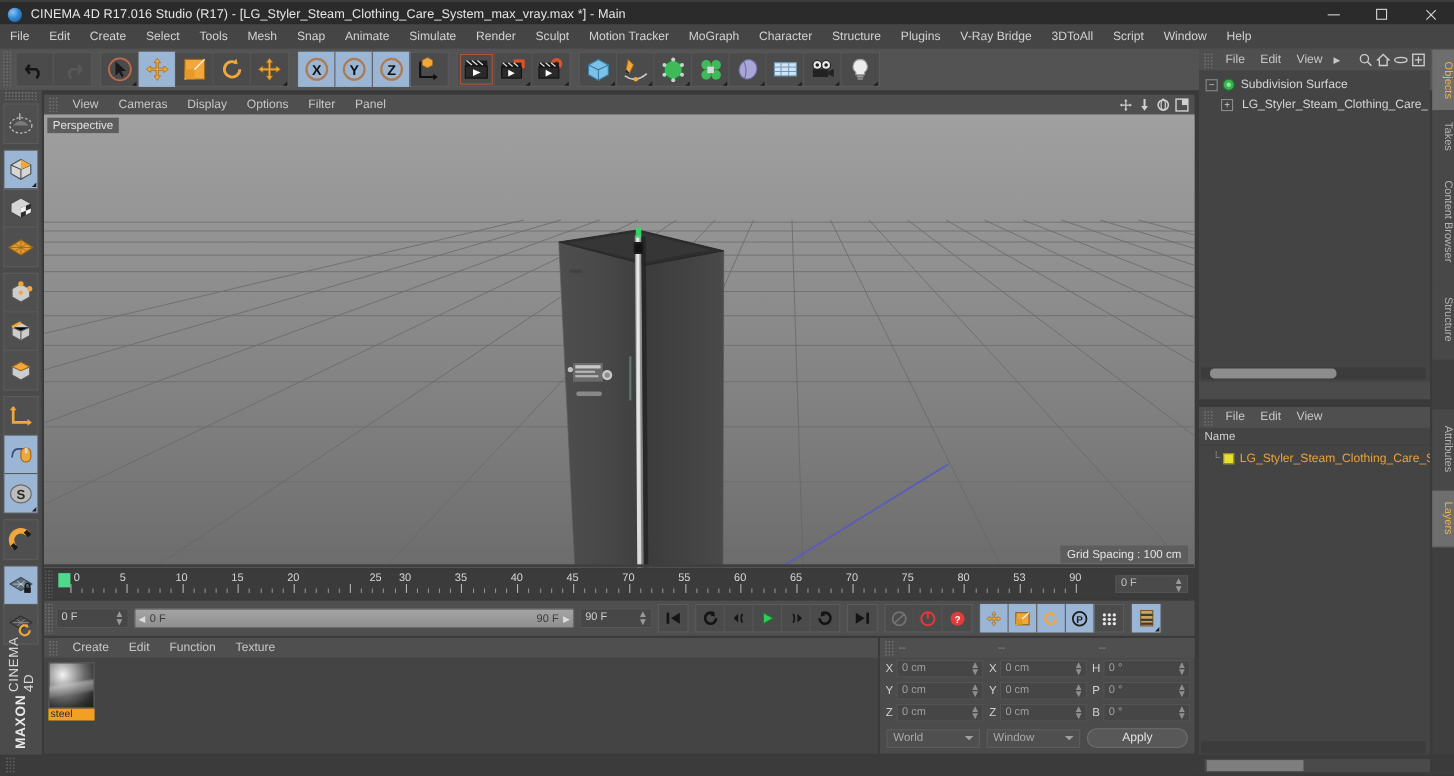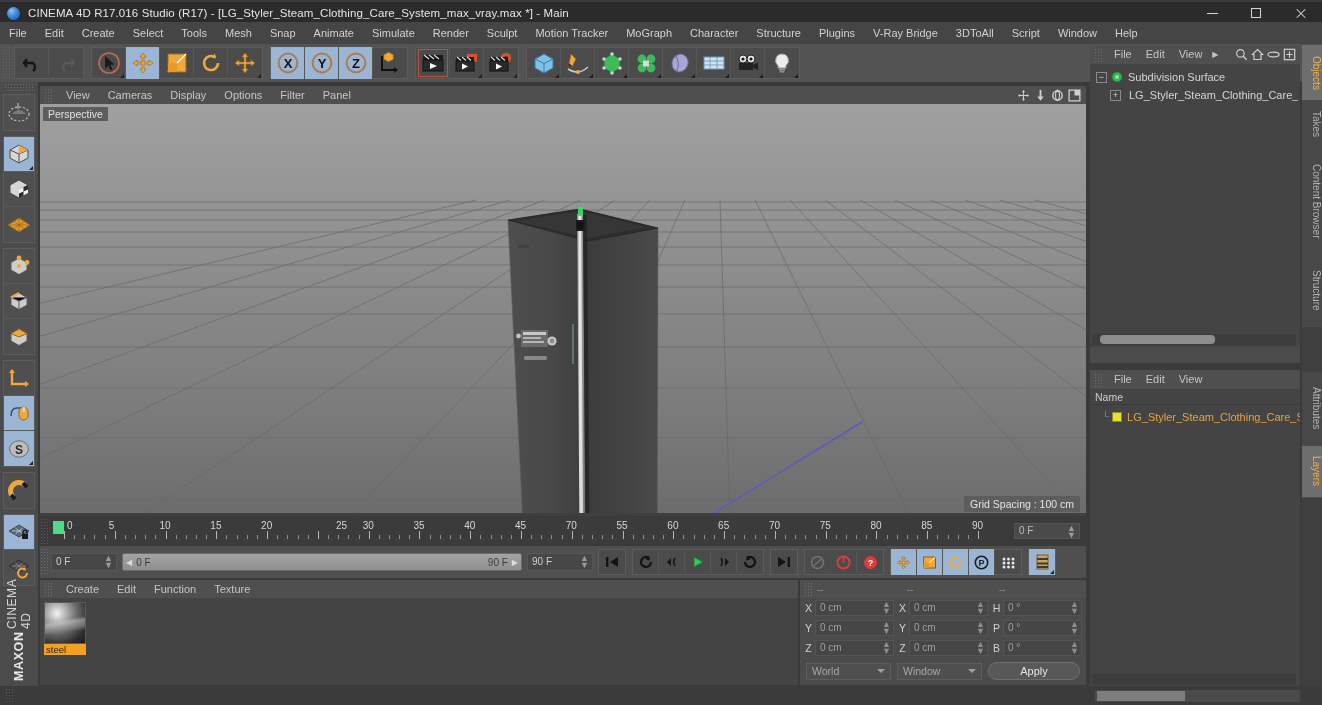--- a/index.html
+++ b/index.html
@@ -897,21 +897,21 @@
         <div class="tl-num" style="left: 365.444px;">35</div>
         <div class="tl-num" style="left: 416.222px;">40</div>
         <div class="tl-num" style="left: 467px;">45</div>
         <div class="tl-num" style="left: 517.778px;">70</div>
         <div class="tl-num" style="left: 568.556px; text-align: center;">55</div>
         <div class="tl-num" style="left: 619.333px;">60</div>
         <div class="tl-num" style="left: 670.111px;">65</div>
         <div class="tl-num" style="left: 720.889px;">70</div>
         <div class="tl-num" style="left: 771.667px;">75</div>
         <div class="tl-num" style="left: 822.444px;">80</div>
-        <div class="tl-num" style="left: 873.222px;">85</div>
+        <div class="tl-num" style="left: 873.222px;">53</div>
         <div class="tl-num" style="left: 924px;">90</div>
       </div>
     <div class="tl-field">
       <span>0 F</span>
       <span class="spinner">▲<br>▼</span>
     </div>
   </div>
 
   <div class="playbar">
     <div class="pb-grip"></div>

